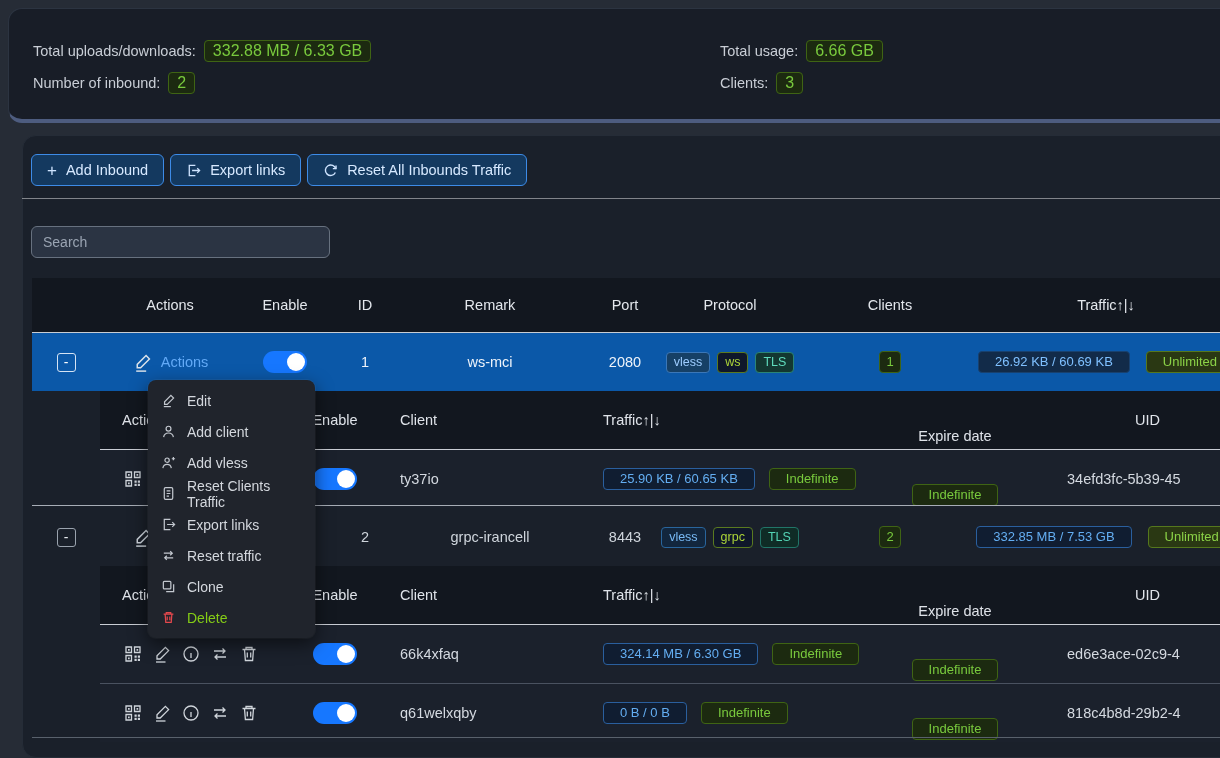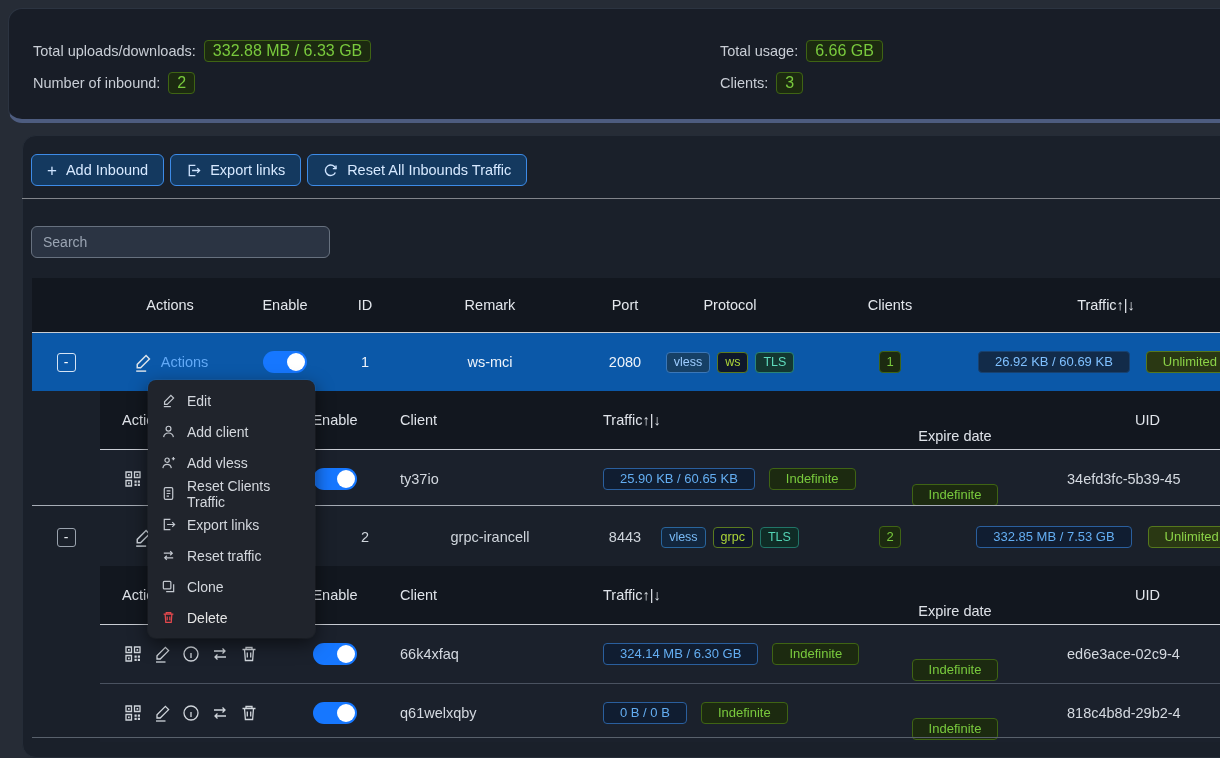--- a/index.html
+++ b/index.html
@@ -84,21 +84,21 @@
   .tag-blue-solid{background:#164066;border:1px solid #3b77b8;color:#9dccff;}
   .tag-olive{background:#0f172a;border:1px solid #5a7a20;color:#abd338;}
   .tag-teal{background:#0f2c26;border:1px solid #217568;color:#53d3b4;}
   .tag-teal-solid{background:#133831;border:1px solid #2a8577;color:#5fdcbd;}
   .icon-btn{width:22px;height:22px;display:flex;align-items:center;justify-content:center;cursor:pointer;background:none;border:none;padding:0;}
   
   .menu{position:absolute;left:148px;top:380px;width:167px;box-sizing:border-box;
     background:#20242c;border-radius:8px;padding:5px 0;z-index:50;
     box-shadow:0 6px 18px rgba(0,0,0,.55),0 0 0 1px rgba(255,255,255,.05);}
   .menu-item{height:31px;display:flex;align-items:center;gap:11px;padding:0 8px 0 13px;color:#d4d8de;font-size:14px;cursor:pointer;}
-  .menu-item.danger{color:#e5e5e5;}
+  .menu-item.danger{color:#84cc16;}
   .hline{position:absolute;height:1px;background:#a7adb6;}
   .hline.dim{background:#59616c;}
 </style>
 </head>
 <body>
 
 <div class="stats-panel">
   <div class="stats-col left">
     <div class="stat-row">
       <span>Total uploads/downloads:</span>

